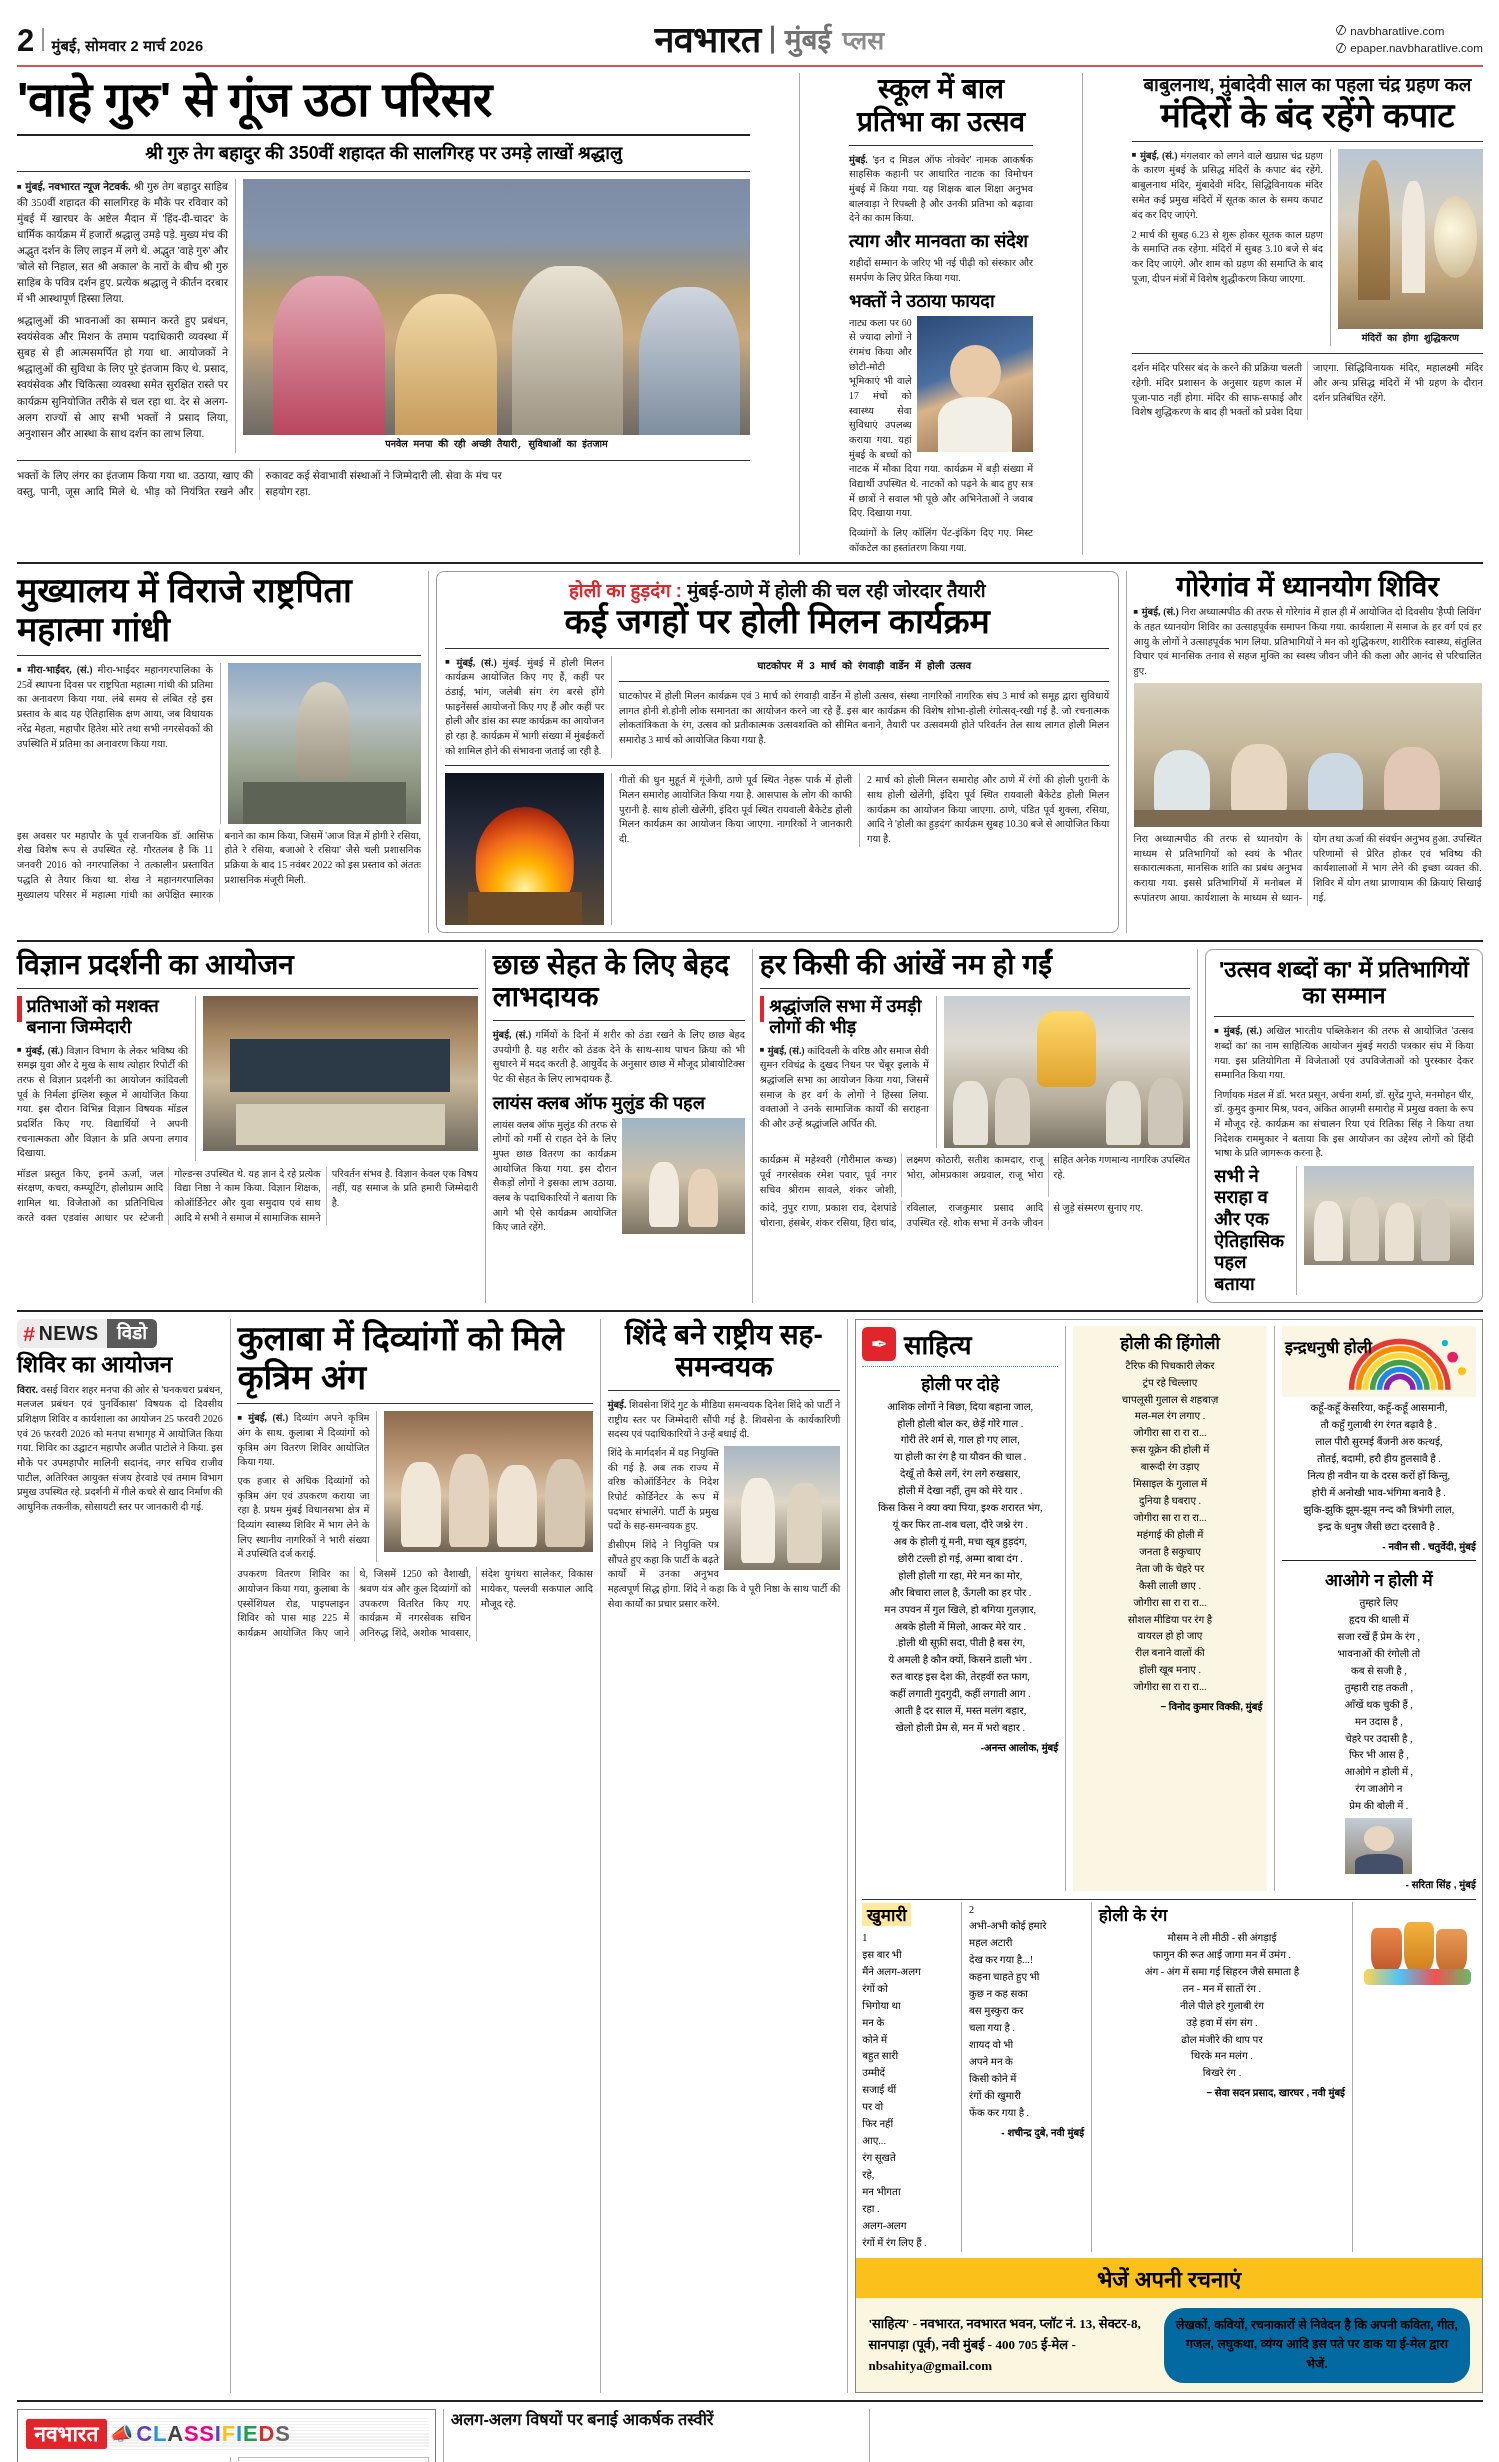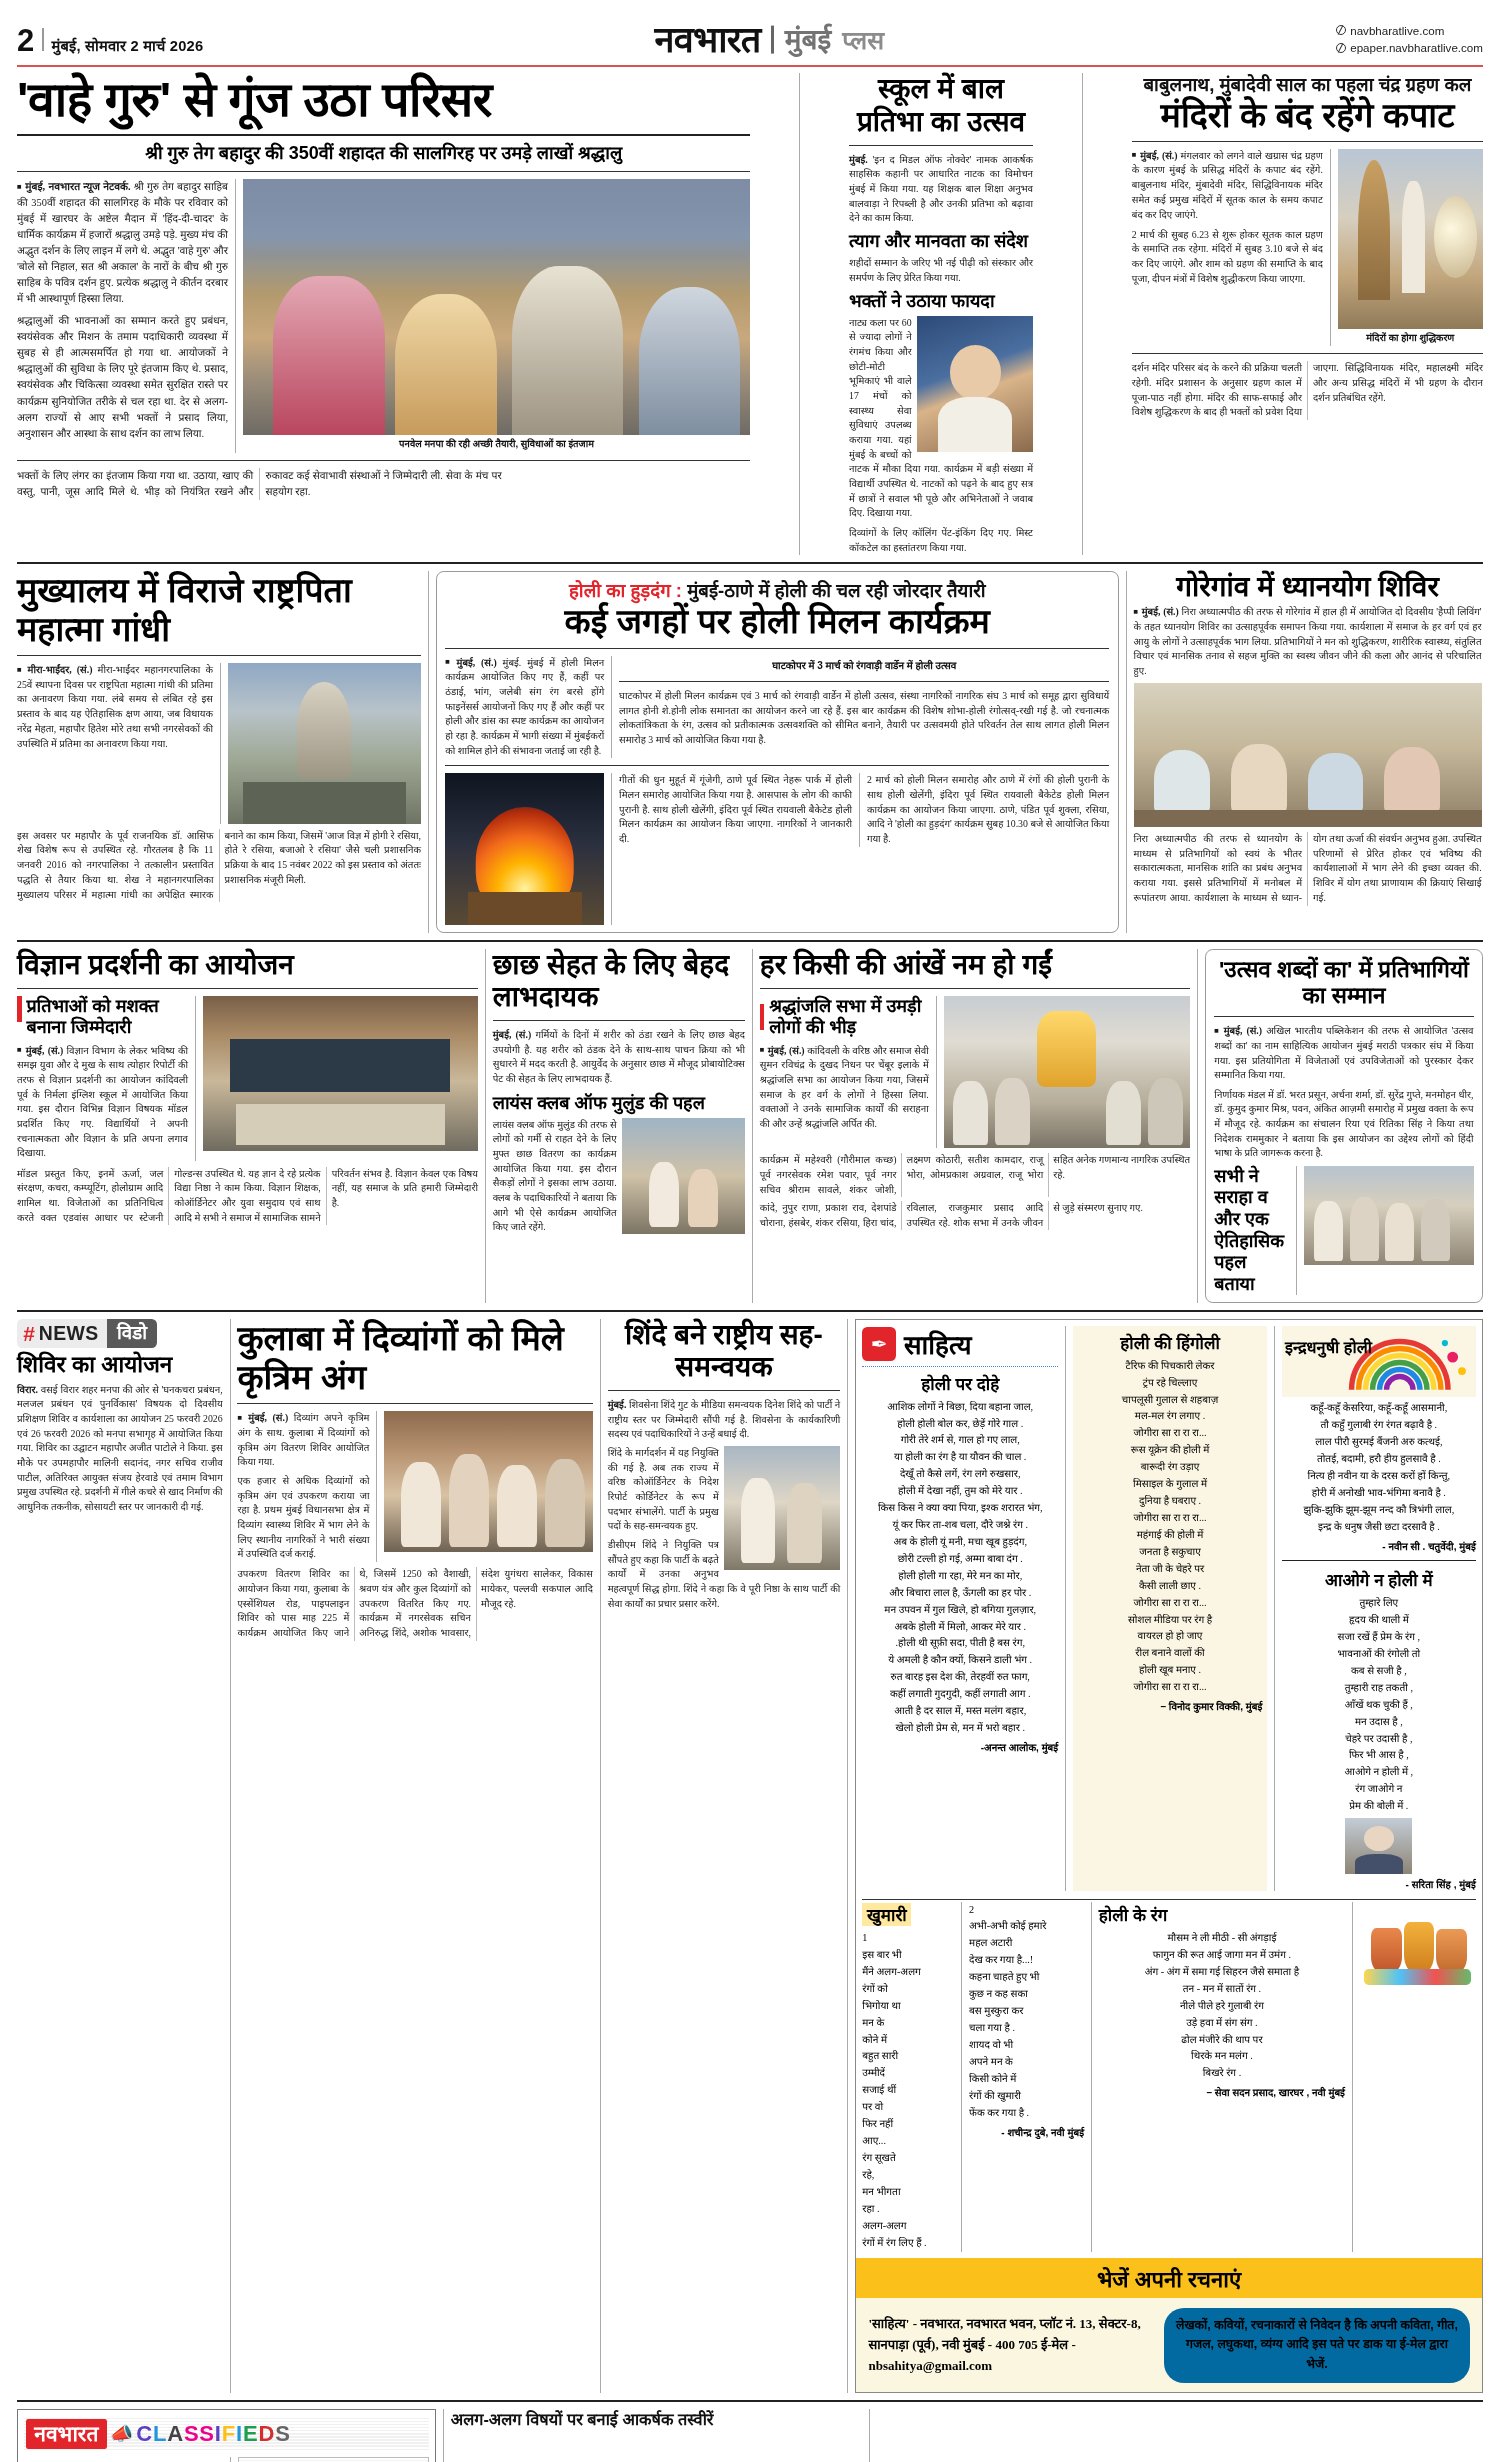--- a/index.html
+++ b/index.html
@@ -57,21 +57,21 @@
     font-size:10.4px; line-height:1.54; color:#1a1a1a;
     text-align:justify; font-family:"Liberation Serif", serif;
   }
   .body-txt.sm { font-size:9.8px; line-height:1.5;}
   .sq:before { content:"\25A0"; font-size:7.8px; margin-right:3.1px; vertical-align:1.6px;}
   .place { font-weight:bold; }
 
   
   .photo { position:relative; overflow:hidden; background:#d8d8d8; }
   .cap { font-size:9.6px; font-weight:bold; text-align:center; padding:2.3px 1.6px; color:#111;
-         font-family:Liberation Sans, sans-serif;}
+         font-family:Liberation Mono, monospace;}
 
   
   .boxed {
     border:0.8px solid #999; border-radius:7.8px; padding:7px 8.5px;
   }
 
   
   .newsbadge { display:flex; width:max-content; border-radius:5.4px; overflow:hidden; margin-bottom:4.7px;}
   .nb-a { background:#ececec; padding:3.9px 8.5px 3.9px 6.2px; display:flex; align-items:center; gap:3.9px;}
   .nb-hash { color:#e2242b; font-size:21px; font-weight:bold; line-height:1;}
@@ -361,21 +361,21 @@
       <p class="body-txt sm">लायंस क्लब ऑफ मुलुंड की तरफ से लोगों को गर्मी से राहत देने के लिए मुफ्त छाछ वितरण का कार्यक्रम आयोजित किया गया. इस दौरान सैकड़ों लोगों ने इसका लाभ उठाया. क्लब के पदाधिकारियों ने बताया कि आगे भी ऐसे कार्यक्रम आयोजित किए जाते रहेंगे.</p>
     </div>
 
     <div class="vline"></div>
 
     <div style="width:435px;">
       <div class="hl-lg">हर किसी की आंखें नम हो गईं</div>
       <div class="hline"></div>
       <div class="row">
         <div style="width:169px;">
-          <div style="display:flex;gap:4.7px;align-items:center;">
+          <div style="display:flex;gap:4.7px;align-items:flex-start;">
             <span class="redtick"></span>
             <span class="hl-sm">श्रद्धांजलि सभा में उमड़ी लोगों की भीड़</span>
           </div>
           <p class="body-txt sm" style="margin-top:4.7px;">
             <span class="sq place">मुंबई, (सं.)</span>
             <span>कांदिवली के वरिष्ठ और समाज सेवी सुमन रविचंद्र के दुखद निधन पर चेंबूर इलाके में श्रद्धांजलि सभा का आयोजन किया गया, जिसमें समाज के हर वर्ग के लोगों ने हिस्सा लिया. वक्ताओं ने उनके सामाजिक कार्यों की सराहना की और उन्हें श्रद्धांजलि अर्पित की.</span>
           </p>
         </div>
         <div class="vline"></div>
         <div style="flex:1;">

